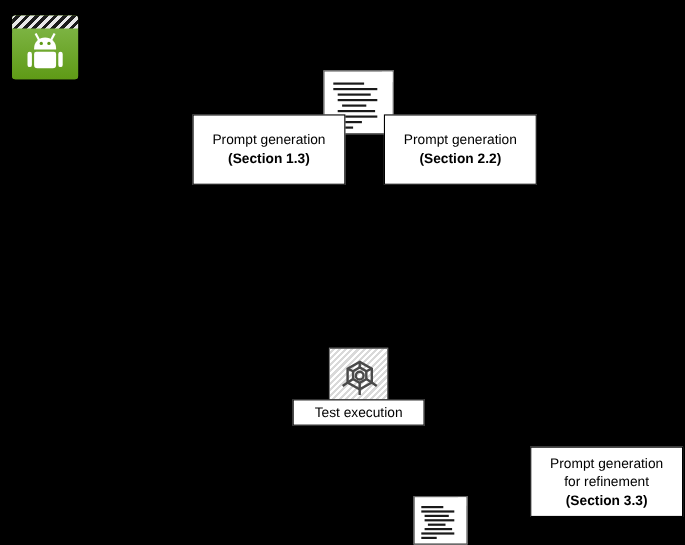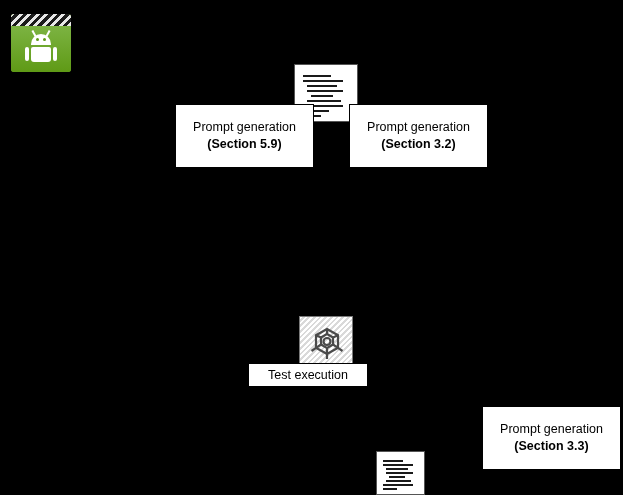--- a/index.html
+++ b/index.html
@@ -229,26 +229,26 @@
     <div class="ln" style="left:12px; top:25px; width:36px;"></div>
     <div class="ln" style="left:16px; top:30px; width:22px;"></div>
     <div class="ln" style="left:12px; top:35px; width:34px;"></div>
     <div class="ln" style="left:8px; top:40px; width:40px;"></div>
     <div class="ln" style="left:8px; top:45px; width:26px;"></div>
     <div class="ln" style="left:8px; top:50px; width:18px;"></div>
   </div>
 
   <div class="abs labelbox" style="left:175px; top:104px; width:139px; height:64px;">
     <span class="line1">Prompt generation</span>
-    <span class="section">(Section 5.9)</span>
+    <span class="section">(Section 1.3)</span>
   </div>
 
   <div class="abs labelbox" style="left:349px; top:104px; width:139px; height:64px;">
     <span class="line1">Prompt generation</span>
-    <span class="section">(Section 3.2)</span>
+    <span class="section">(Section 2.2)</span>
   </div>
 
   <div class="abs openai" style="left:299px; top:200px;">
     <svg width="40" height="40" viewBox="0 0 40 40" aria-hidden="true">
       <g fill="none" stroke="#4a4a4a" stroke-width="2.2">
         <path d="M20 5 L31 11.2 L31 23.8 L20 30 L9 23.8 L9 11.2 Z"></path>
         <path d="M20 10 L26 13.5 L26 20.5 L20 24 L14 20.5 L14 13.5 Z"></path>
         <circle cx="20" cy="17.5" r="3.5"></circle>
         <path d="M20 5 L20 10 M31 11.2 L26 13.5 M31 23.8 L26 20.5 M20 30 L20 24 M9 23.8 L14 20.5 M9 11.2 L14 13.5"></path>
         <path d="M20 30 L20 35 M9 23.8 L4.5 27 M31 23.8 L35.5 27"></path>
@@ -261,22 +261,23 @@
     <div class="ln" style="left:6px; top:8px; width:20px;"></div>
     <div class="ln" style="left:6px; top:12px; width:30px;"></div>
     <div class="ln" style="left:9px; top:16px; width:22px;"></div>
     <div class="ln" style="left:9px; top:20px; width:27px;"></div>
     <div class="ln" style="left:12px; top:24px; width:16px;"></div>
     <div class="ln" style="left:9px; top:28px; width:25px;"></div>
     <div class="ln" style="left:6px; top:32px; width:30px;"></div>
     <div class="ln" style="left:6px; top:36px; width:14px;"></div>
   </div>
 
-  <div class="abs simplebox" style="left:248px; top:363px; width:120px; height:24px;">
+  <div class="abs simplebox" style="left:266px; top:363px; width:120px; height:24px;">
     <span>Test execution</span>
   </div>
 
   <div class="abs labelbox" style="left:482px; top:406px; width:139px; height:64px;">
     <span class="line1">Prompt generation</span>
+    <span class="line2">for refinement</span>
     <span class="section">(Section 3.3)</span>
   </div>
 
 </div>
 
 </body></html>

